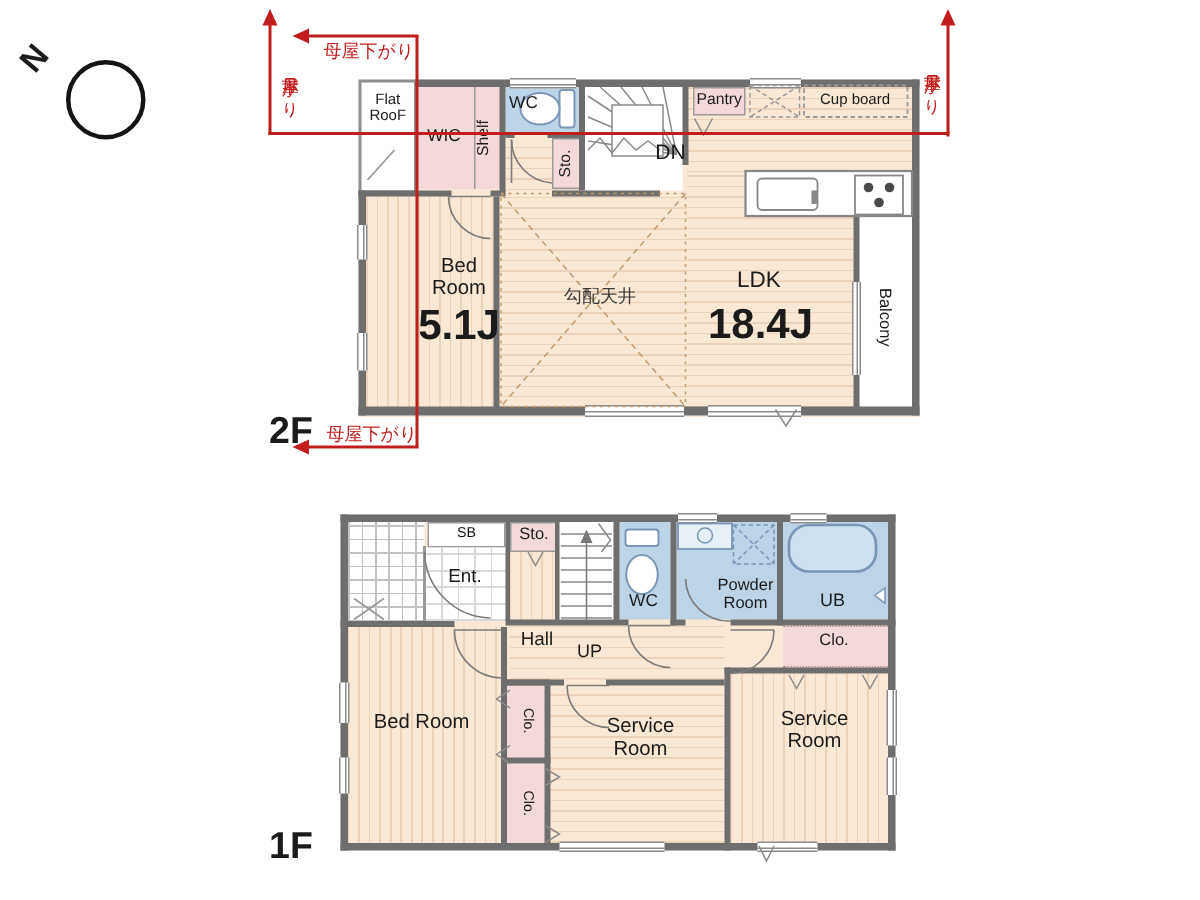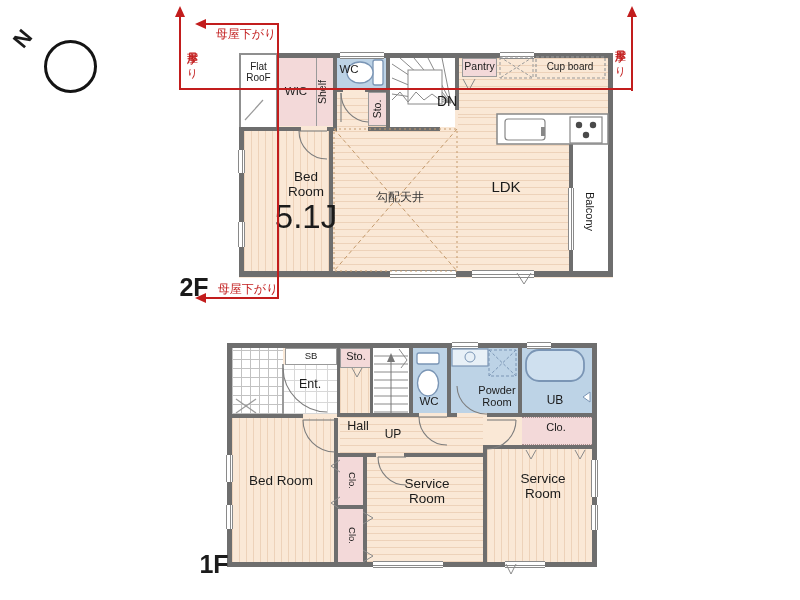--- a/index.html
+++ b/index.html
@@ -245,41 +245,42 @@
 
   <div class="lbl" style="left:240px;top:60px;width:37px;height:26px;font-size:10px">Flat RooF</div>
   <div class="lbl" style="left:278px;top:84px;width:36px;height:14px;font-size:11.5px">WIC</div>
   <div class="lbl rotm90" style="left:303px;top:86px;width:40px;height:12px;font-size:10.5px">Shelf</div>
   <div class="lbl" style="left:336px;top:62px;width:26px;height:14px;font-size:11.5px">WC</div>
   <div class="lbl rotm90" style="left:360px;top:103px;width:36px;height:12px;font-size:10.5px">Sto.</div>
   <div class="lbl" style="left:434px;top:96px;width:26px;height:12px;font-size:14px">DN</div>
   <div class="lbl" style="left:461px;top:60px;width:37px;height:14px;font-size:10.5px">Pantry</div>
   <div class="lbl" style="left:538px;top:60px;width:64px;height:14px;font-size:10px">Cup board</div>
   <div class="lbl" style="left:275px;top:169px;width:62px;height:32px;font-size:13.5px">Bed Room</div>
-  <div class="lbl" style="left:273px;top:202px;width:66px;height:30px;font-size:33px;font-weight:normal">5.1J</div>
+  <div class="lbl" style="left:273px;top:202px;width:66px;height:30px;font-size:28px;font-weight:bold">5.1J</div>
   <div class="lbl" style="left:371px;top:190px;width:58px;height:14px;font-size:12px;color:#3a3a3a">勾配天井</div>
   <div class="lbl" style="left:486px;top:178px;width:40px;height:18px;font-size:15px">LDK</div>
+  <div class="lbl" style="left:470px;top:200px;width:74px;height:32px;font-size:28px;font-weight:bold">18.4J</div>
   <div class="lbl rot90" style="left:557px;top:205px;width:64px;height:13px;font-size:11px">Balcony</div>
   <div class="lbl" style="left:172px;top:272px;width:44px;height:30px;font-size:25px;font-weight:bold">2F</div>
 
   <div class="lbl" style="left:298px;top:350px;width:26px;height:12px;font-size:9.5px">SB</div>
   <div class="lbl" style="left:288px;top:378px;width:44px;height:14px;font-size:12.5px">Ent.</div>
   <div class="lbl" style="left:340px;top:350px;width:32px;height:14px;font-size:11px">Sto.</div>
   <div class="lbl" style="left:382px;top:428px;width:22px;height:12px;font-size:12px">UP</div>
   <div class="lbl" style="left:340px;top:420px;width:36px;height:14px;font-size:12.5px">Hall</div>
   <div class="lbl" style="left:417px;top:394px;width:24px;height:14px;font-size:11.5px">WC</div>
   <div class="lbl" style="left:469px;top:384px;width:56px;height:26px;font-size:11px">Powder Room</div>
   <div class="lbl" style="left:543px;top:393px;width:24px;height:14px;font-size:12px">UB</div>
   <div class="lbl" style="left:540px;top:421px;width:32px;height:13px;font-size:11px">Clo.</div>
   <div class="lbl rot90" style="left:334px;top:475px;width:34px;height:11px;font-size:9.5px">Clo.</div>
   <div class="lbl rot90" style="left:334px;top:530px;width:34px;height:11px;font-size:9.5px">Clo.</div>
   <div class="lbl" style="left:246px;top:466px;width:70px;height:30px;font-size:13.5px">Bed Room</div>
   <div class="lbl" style="left:389px;top:477px;width:76px;height:30px;font-size:13.5px">Service Room</div>
   <div class="lbl" style="left:505px;top:472px;width:76px;height:30px;font-size:13.5px">Service Room</div>
-  <div class="lbl" style="left:192px;top:549px;width:44px;height:30px;font-size:25px;font-weight:bold">1F</div>
+  <div class="lbl" style="left:172px;top:549px;width:44px;height:30px;font-size:25px;font-weight:bold">1F</div>
 
   <div class="comp" style="left:44px;top:40px;width:53px;height:53px"></div>
   <div class="lbl" style="left:8px;top:24px;width:30px;height:30px;font-size:22px;font-weight:bold;transform:rotate(-50deg)">N</div>
 
   <div class="red" style="left:179px;top:16px;width:2px;height:74px"></div>
   <div class="ahU" style="left:175px;top:6px"></div>
   <div class="red" style="left:631px;top:16px;width:2px;height:75px"></div>
   <div class="ahU" style="left:627px;top:6px"></div>
   <div class="red" style="left:179px;top:88px;width:454px;height:2px"></div>
   <div class="red" style="left:277px;top:24px;width:2px;height:274px"></div>

